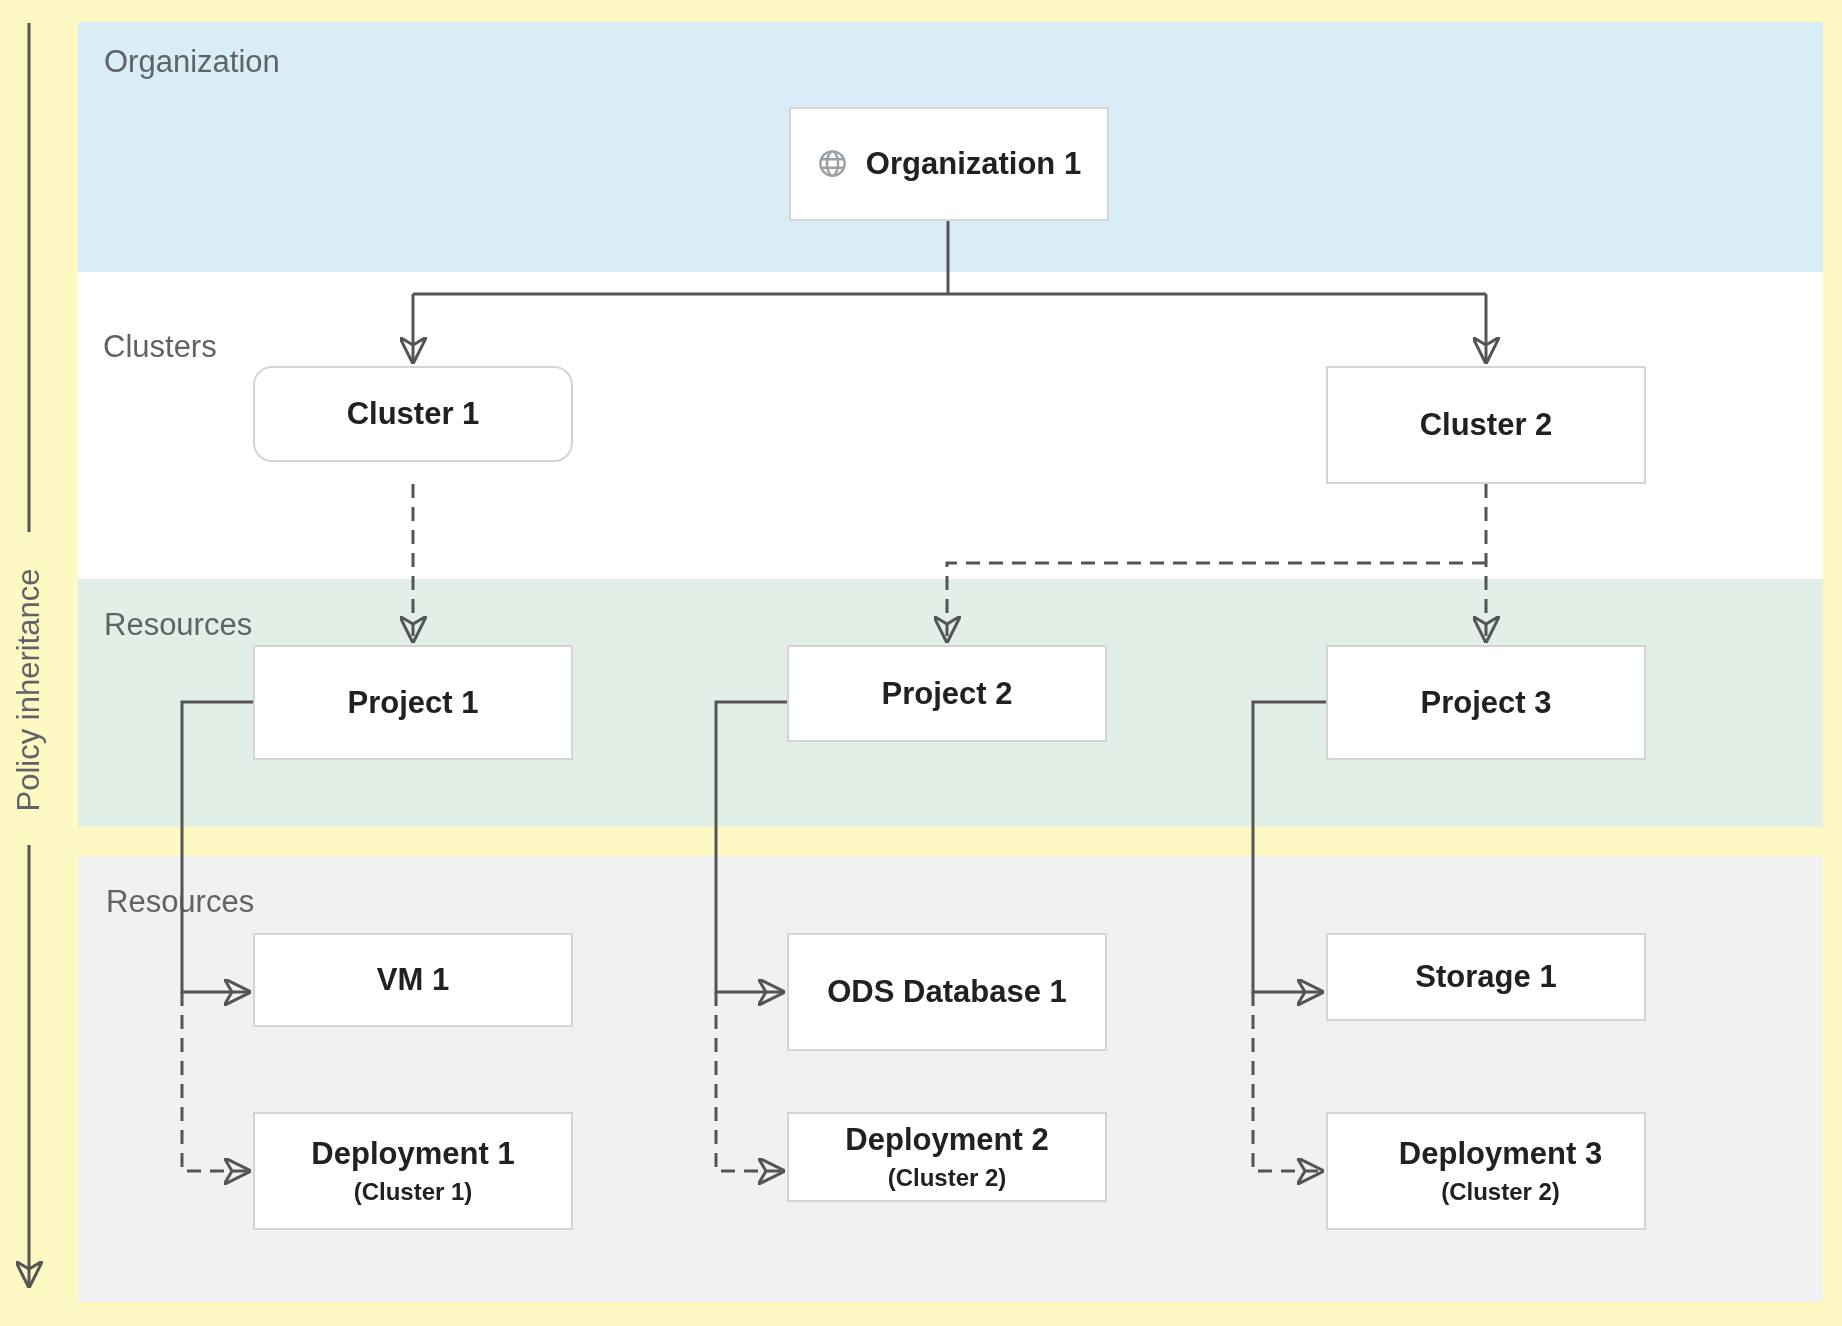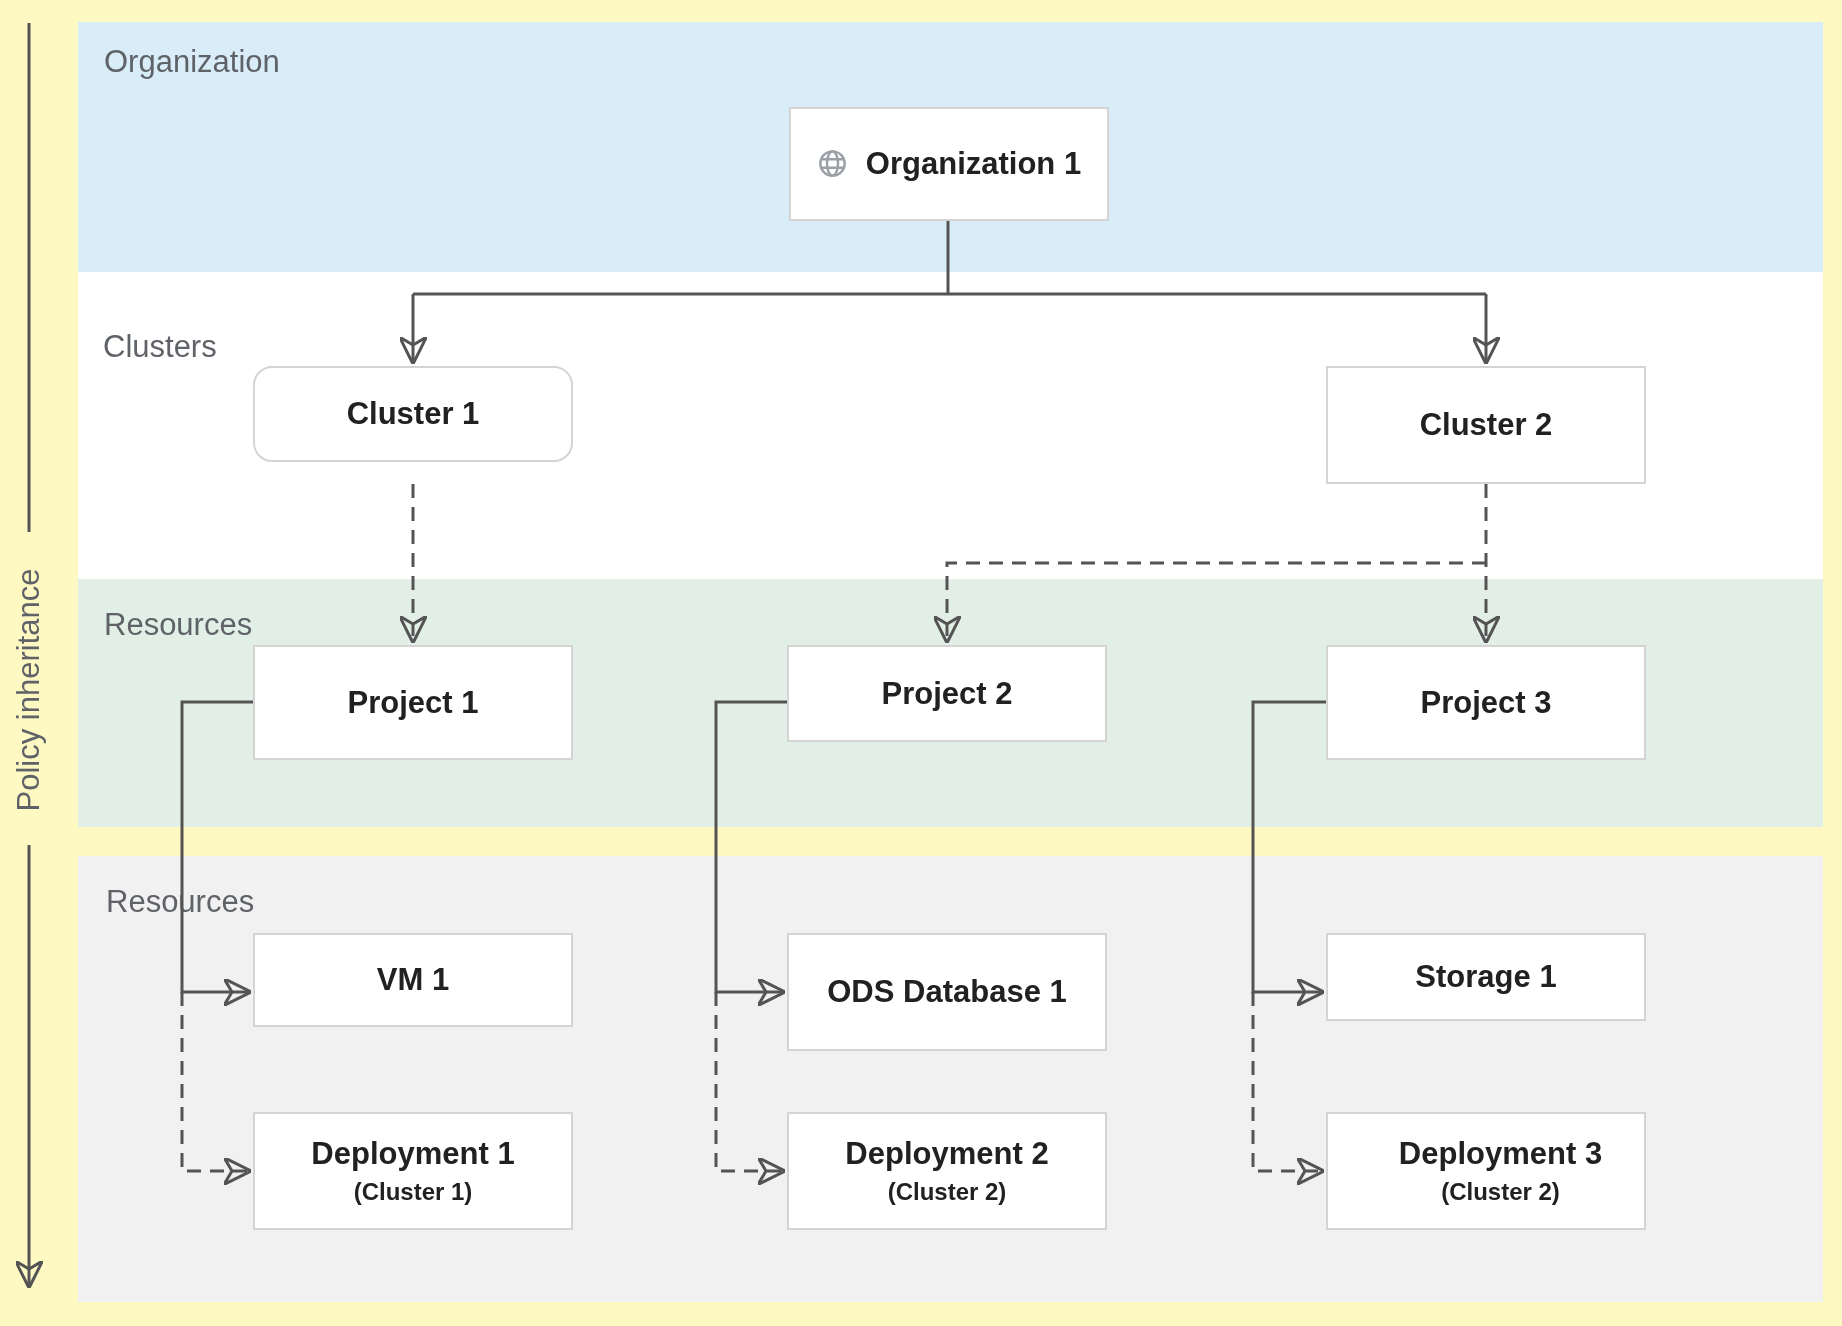--- a/index.html
+++ b/index.html
@@ -126,21 +126,21 @@
     <div class="node-label">ODS Database 1</div>
   </div>
   <div class="node" style="left:1326px;top:933px;height:88px;">
     <div class="node-label">Storage 1</div>
   </div>
 
   <div class="node" style="left:253px;top:1112px;height:118px;">
     <div class="node-label">Deployment 1</div>
     <div class="node-sublabel">(Cluster 1)</div>
   </div>
-  <div class="node" style="left:787px;top:1112px;height:118px;">
+  <div class="node" style="left:787px;top:1112px;height:90px;">
     <div class="node-label">Deployment 2</div>
     <div class="node-sublabel">(Cluster 2)</div>
   </div>
   <div class="node" style="left:1326px;top:1112px;height:118px;padding-left:29px;">
     <div class="node-label">Deployment 3</div>
     <div class="node-sublabel">(Cluster 2)</div>
   </div>
 
 </div>
 

